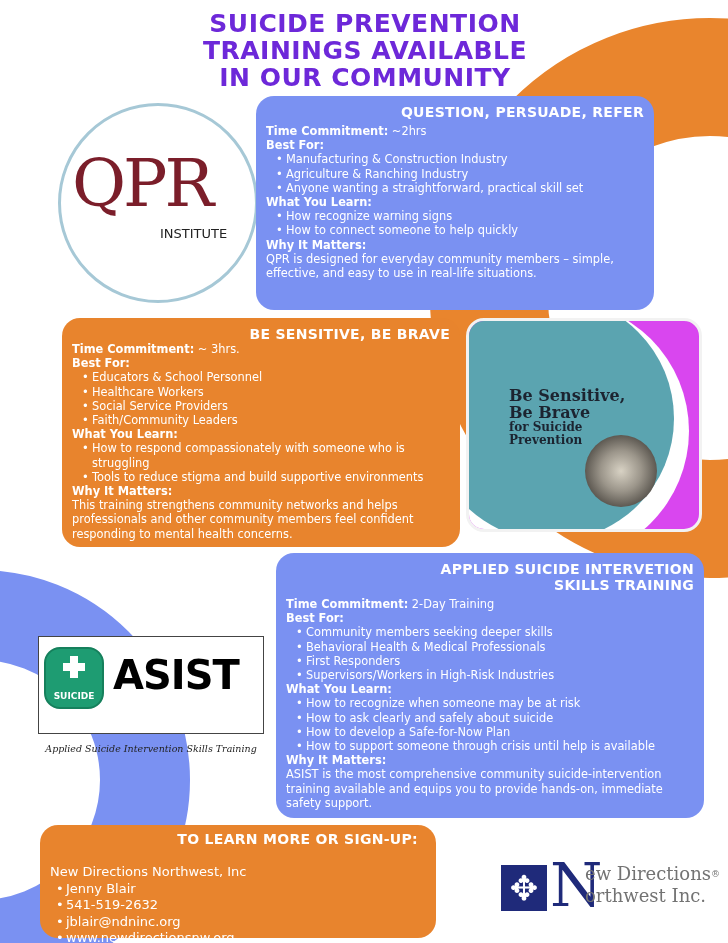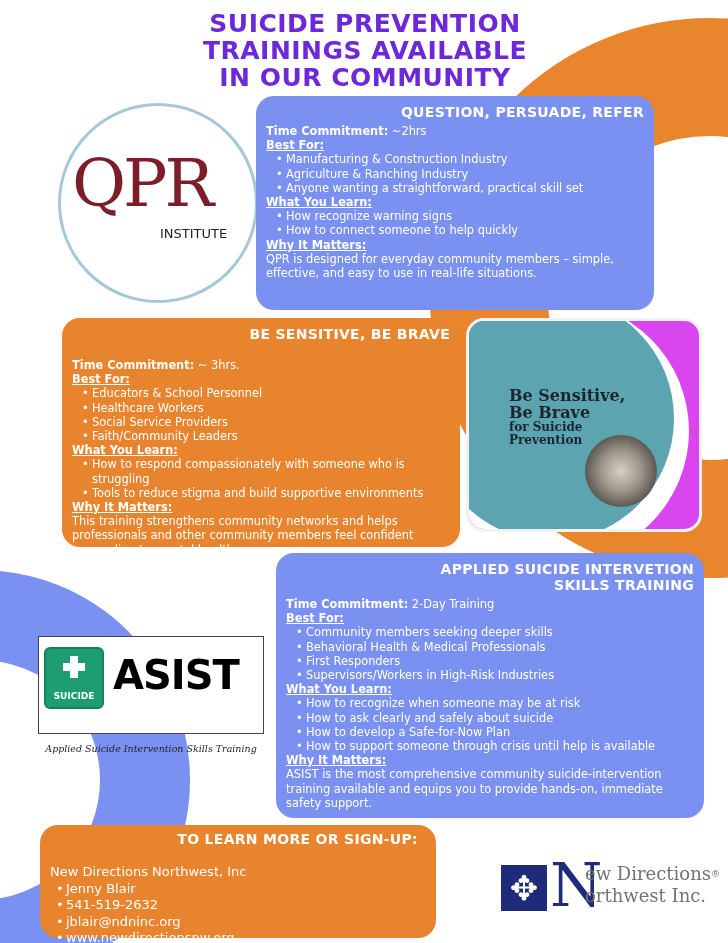--- a/index.html
+++ b/index.html
@@ -37,21 +37,21 @@
   }
   .card.blue { background: #7a91f2; }
   .card.orange { background: #e8842d; }
   .card h2 {
     font-family: "DejaVu Sans", sans-serif;
     font-weight: bold; font-size: 14px; line-height: 16px;
     text-align: right; letter-spacing: 0.3px;
     margin-bottom: 4px;
   }
   .card .lbl { font-weight: bold; }
-  .card .hd { font-weight: bold; text-decoration: underline; display: block; }
+  .card .hd { font-weight: bold; display: block; }
   .card ul { list-style: none; margin-left: 10px; }
   .card ul li { position: relative; padding-left: 10px; }
   .card ul li::before { content: "•"; position: absolute; left: 0; top: 0; }
   .card p { margin: 0; }
 
   .qpr-card { left: 256px; top: 96px; width: 398px; height: 214px; }
   .bsbb-card { left: 62px; top: 318px; width: 398px; height: 229px; }
   .asist-card { left: 276px; top: 553px; width: 428px; height: 265px; }
   .contact-card { left: 40px; top: 825px; width: 396px; height: 113px; font-size: 13px; line-height: 16.5px; padding: 6px 10px; }
   .contact-card h2 { font-size: 14px; margin-bottom: 17px; padding-right: 8px; }
@@ -104,21 +104,21 @@
     background: radial-gradient(circle at 50% 50%, #d8d2c4 0%, #9b958a 40%, #4a4640 80%);
   }
 
   
   .asist-logo {
     position: absolute; left: 38px; top: 636px; width: 226px; height: 98px;
     background: #ffffff; border: 1px solid #444;
   }
   .asist-badge {
     position: absolute; left: 5px; top: 10px; width: 60px; height: 62px;
-    border-radius: 6px; background: #1e9c72; border: 2px solid #15805c;
+    border-radius: 16px; background: #1e9c72; border: 2px solid #15805c;
   }
   .asist-cross {
     position: absolute; left: 17px; top: 7px; width: 22px; height: 22px;
   }
   .asist-cross::before, .asist-cross::after {
     content: ""; position: absolute; background: #fff;
   }
   .asist-cross::before { left: 7px; top: 0; width: 8px; height: 22px; }
   .asist-cross::after { left: 0; top: 7px; width: 22px; height: 8px; }
   .asist-badge-txt {
@@ -188,21 +188,21 @@
   <span class="hd"><span>What You Learn</span>:</span>
   <ul>
     <li>How recognize warning signs</li>
     <li>How to connect someone to help quickly</li>
   </ul>
   <span class="hd"><span>Why It Matters</span>:</span>
   <p>QPR is designed for everyday community members – simple, effective, and easy to use in real-life situations.</p>
 </div>
 
 <div class="card orange bsbb-card">
-  <h2 style="margin-bottom:16px;">BE SENSITIVE, BE BRAVE</h2>
+  <h2 style="margin-bottom:0;">BE SENSITIVE, BE BRAVE</h2>
   <p><span class="lbl">Time Commitment:</span><span> ~ 3hrs.</span></p>
   <span class="hd">Best For:</span>
   <ul>
     <li>Educators &amp; School Personnel</li>
     <li>Healthcare Workers</li>
     <li>Social Service Providers</li>
     <li>Faith/Community Leaders</li>
   </ul>
   <span class="hd">What You Learn:</span>
   <ul>

